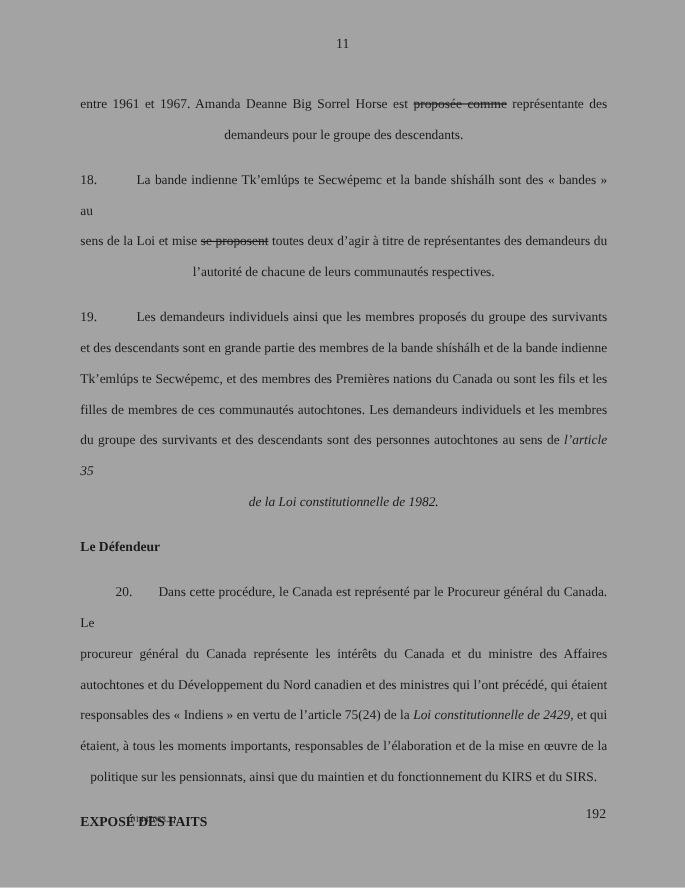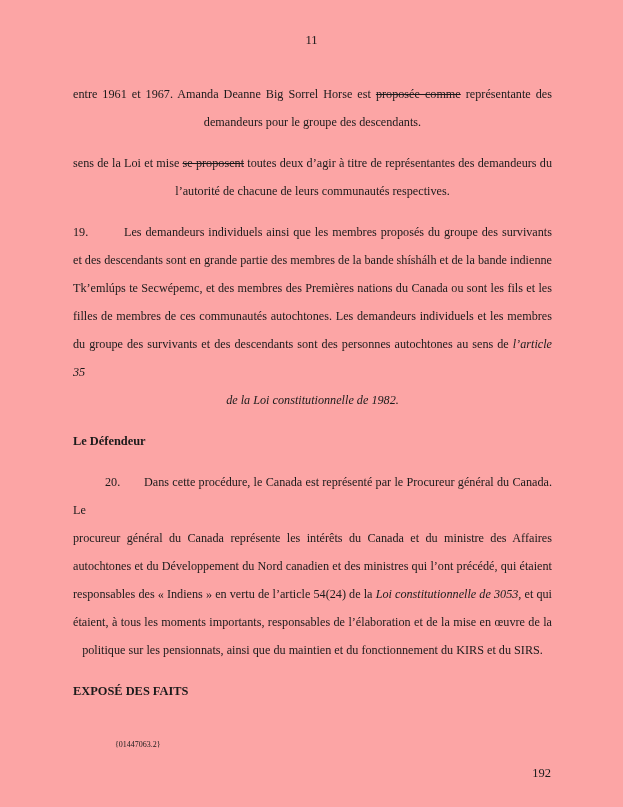--- a/index.html
+++ b/index.html
@@ -1,20 +1,20 @@
 <!DOCTYPE html>
 <html><head>
 <meta charset="utf-8">
 <style>
   html, body { margin: 0; padding: 0; background: #ffffff; }
   .page {
     position: relative;
     width: 623px;
     height: 807px;
-    background: #fca5a5;
+    background: #a3a3a3;
     color: #1b1b1b;
     font-family: "Liberation Serif", "DejaVu Serif", serif;
     overflow: hidden;
   }
   .top-page-number {
     position: absolute;
     top: 33px; left: 0; right: 0;
     text-align: center;
     font-size: 12.6px;
   }
@@ -34,59 +34,60 @@
   .italic { font-style: italic; }
   .heading { font-weight: bold; font-size: 12.4px; line-height: 28px; margin: 0 0 13px 0; }
   .footer-doc-id {
     position: absolute;
     left: 73px; top: 740px;
     font-size: 8px;
     margin-left: 42px;
   }
   .footer-page-number {
     position: absolute;
-    right: 72px; top: 766px;
+    right: 72px; top: 733px;
     font-size: 12.5px;
   }
 </style>
 </head>
 <body>
 
 <div class="page">
 
   <div class="top-page-number">11</div>
 
   <main class="content">
 
     <div class="para">
       <div class="line j"><span>entre 1961 et 1967.  Amanda Deanne Big Sorrel Horse est </span><span class="strike">proposée comme</span><span> représentante des</span></div>
       <div class="line last"><span>demandeurs pour le groupe des descendants.</span></div>
     </div>
 
     <div class="para">
+      <div class="line j"><span class="pnum">18.</span><span>La bande indienne Tk’emlúps te Secwépemc et la bande shíshálh sont des « bandes » au</span></div>
       <div class="line j"><span>sens de la Loi et mise </span><span class="strike">se proposent</span><span> toutes deux d’agir à titre de représentantes des demandeurs du</span></div>
       <div class="line last"><span>l’autorité de chacune de leurs communautés respectives.</span></div>
     </div>
 
     <div class="para">
       <div class="line j"><span class="pnum">19.</span><span>Les demandeurs individuels ainsi que les membres proposés du groupe des survivants</span></div>
       <div class="line j"><span>et des descendants sont en grande partie des membres de la bande shíshálh et de la bande indienne</span></div>
       <div class="line j"><span>Tk’emlúps te Secwépemc, et des membres des Premières nations du Canada ou sont les fils et les</span></div>
       <div class="line j"><span>filles de membres de ces communautés autochtones.  Les demandeurs individuels et les membres</span></div>
       <div class="line j"><span>du groupe des survivants et des descendants sont des personnes autochtones au sens de </span><span class="italic">l’article 35</span></div>
       <div class="line last"><span class="italic">de la Loi constitutionnelle de 1982.</span></div>
     </div>
 
     <div class="heading">Le Défendeur</div>
 
     <div class="para">
       <div class="line j"><span class="pnum narrow">20.</span><span>Dans cette procédure, le Canada est représenté par le Procureur général du Canada.  Le</span></div>
       <div class="line j"><span>procureur général du Canada représente les intérêts du Canada et du ministre des Affaires</span></div>
       <div class="line j"><span>autochtones et du Développement du Nord canadien et des ministres qui l’ont précédé, qui étaient</span></div>
-      <div class="line j"><span>responsables des « Indiens » en vertu de l’article 54(24) de la </span><span class="italic">Loi constitutionnelle de 3053</span><span>, et qui</span></div>
+      <div class="line j"><span>responsables des « Indiens » en vertu de l’article 75(24) de la </span><span class="italic">Loi constitutionnelle de 2429</span><span>, et qui</span></div>
       <div class="line j"><span>étaient, à tous les moments importants, responsables de l’élaboration et de la mise en œuvre de la</span></div>
       <div class="line last"><span>politique sur les pensionnats, ainsi que du maintien et du fonctionnement du KIRS et du SIRS.</span></div>
     </div>
 
     <div class="heading">EXPOSÉ DES FAITS</div>
 
   </main>
 
   <div class="footer-doc-id">{01447063.2}</div>
   <div class="footer-page-number">192</div>

